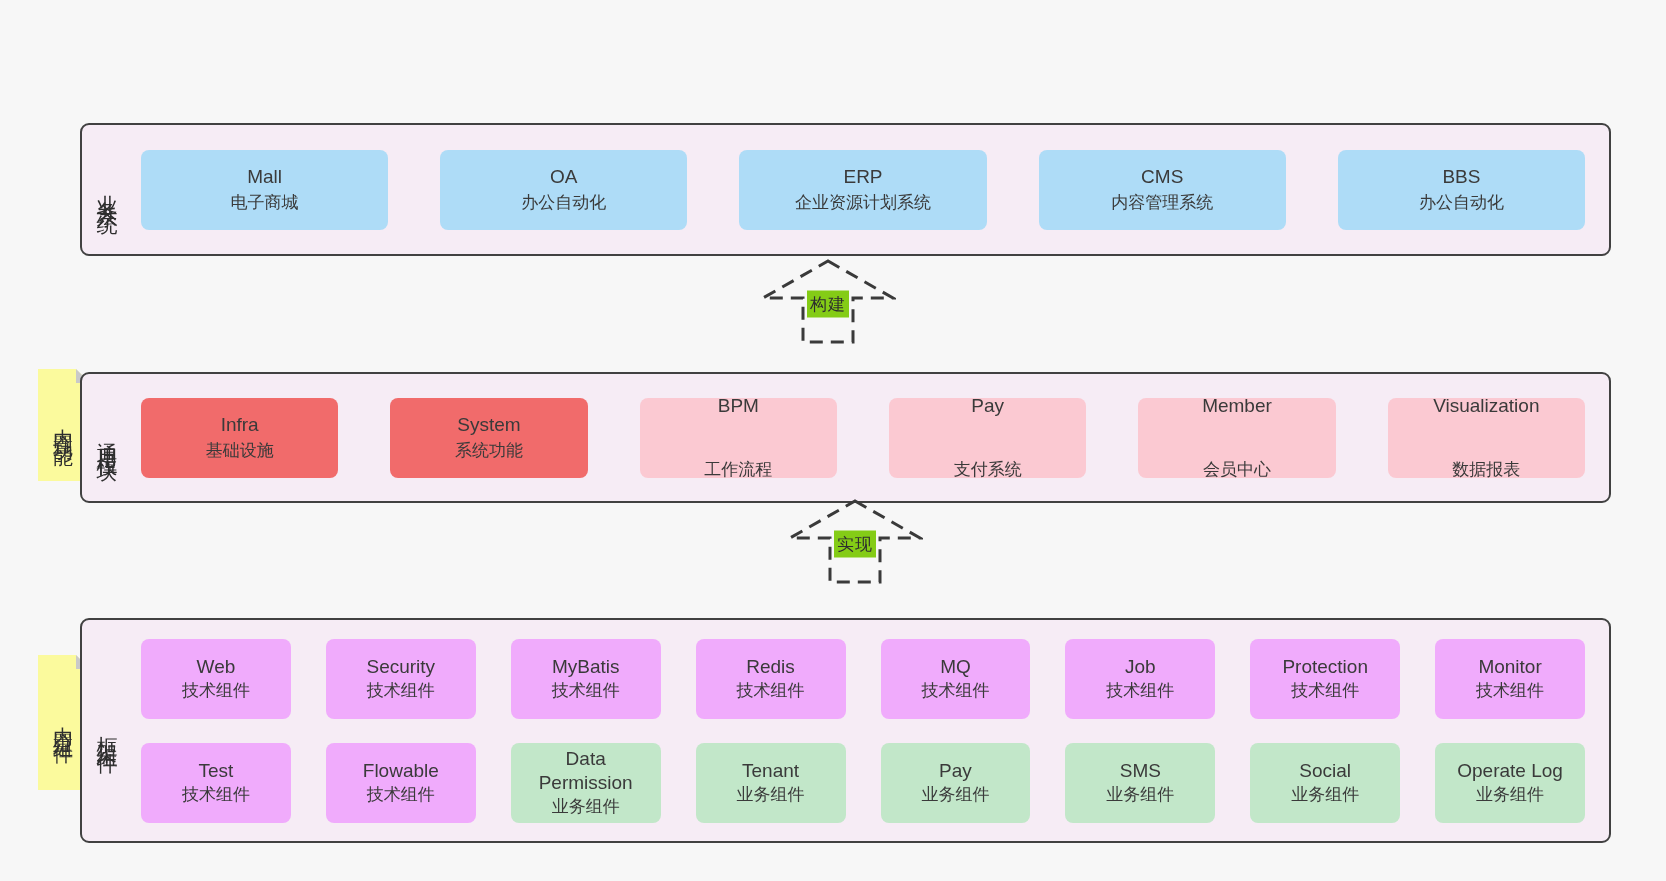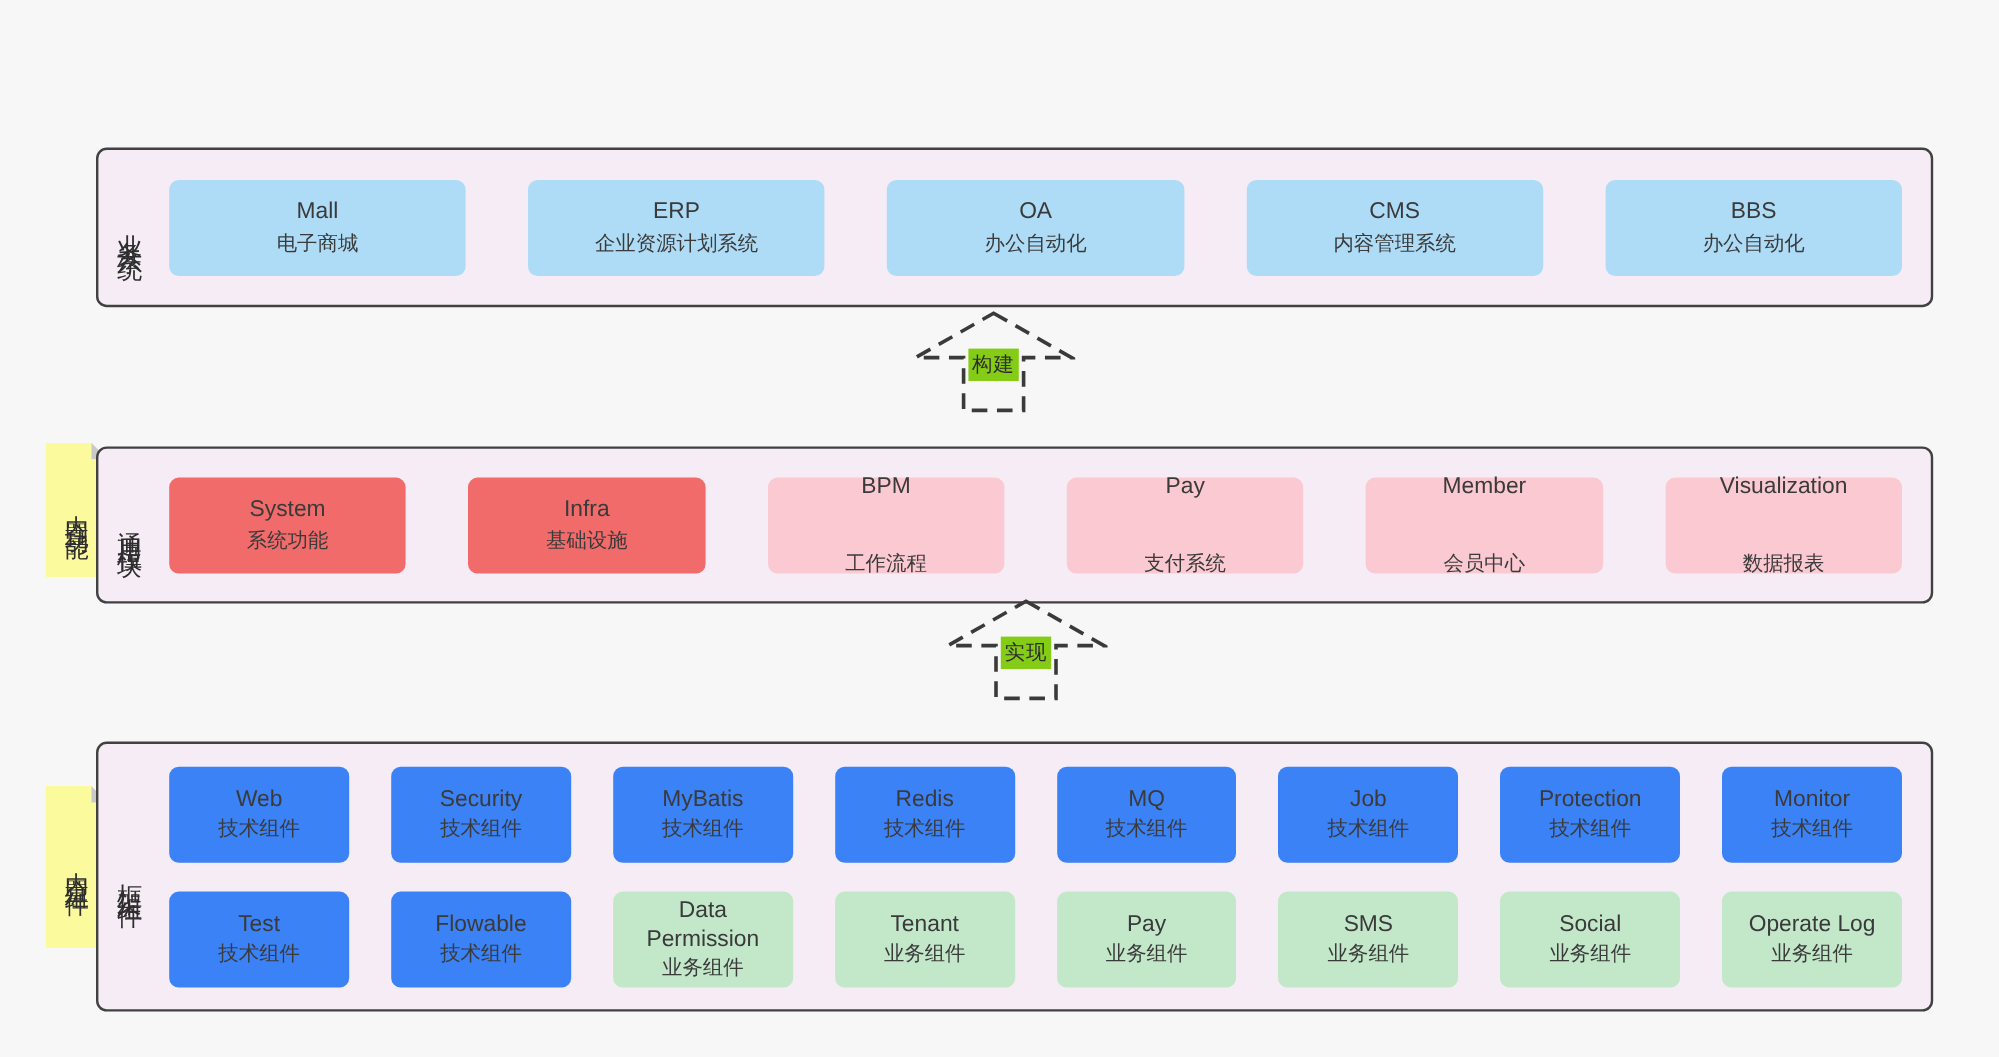--- a/index.html
+++ b/index.html
@@ -38,21 +38,21 @@
     flex:1; height:80px; border-radius:8px;
     display:flex; flex-direction:column; align-items:center; justify-content:center;
     text-align:center; line-height:1.42; padding:4px 8px;
   }
   .rowswrap .box { line-height:1.3; }
   .box .t { font-size:19px; }
   .box .s { font-size:17px; }
   .blue { background:#aedcf7; }
   .red  { background:#f16b6b; }
   .pink { background:#fbc9d2;gap:38px; }
-  .g1   { background:#3b82f6; }
+  .g1   { background:#f0abfc; }
   .g2   { background:#c2e7c9; }
 
   .sticky {
     position:absolute; left:38px; width:52px;
     display:flex; align-items:center; justify-content:center;
   }
   #sticky-features { top:369px; height:112px; }
   #sticky-components { top:655px; height:135px; }
   .sticky-bg {
     position:absolute; inset:0; background:#fbfa9d;
@@ -82,26 +82,26 @@
 <body>
 
 <div class="section" id="section-business">
   <div class="side-label">业务系统</div>
   <div class="boxes">
     <div class="box blue">
       <div class="t">Mall</div>
       <div class="s">电子商城</div>
     </div>
     <div class="box blue">
+      <div class="t">OA</div>
+      <div class="s">办公自动化</div>
+    </div>
+    <div class="box blue">
       <div class="t">ERP</div>
       <div class="s">企业资源计划系统</div>
-    </div>
-    <div class="box blue">
-      <div class="t">OA</div>
-      <div class="s">办公自动化</div>
     </div>
     <div class="box blue">
       <div class="t">CMS</div>
       <div class="s">内容管理系统</div>
     </div>
     <div class="box blue">
       <div class="t">BBS</div>
       <div class="s">办公自动化</div>
     </div>
   </div>
@@ -117,26 +117,26 @@
 <div class="sticky" id="sticky-features">
   <div class="sticky-bg"></div>
   <div class="fold"></div>
   <span class="sticky-text">内置功能</span>
 </div>
 
 <div class="section" id="section-modules">
   <div class="side-label">通用模块</div>
   <div class="boxes">
     <div class="box red">
+      <div class="t">Infra</div>
+      <div class="s">基础设施</div>
+    </div>
+    <div class="box red">
       <div class="t">System</div>
       <div class="s">系统功能</div>
-    </div>
-    <div class="box red">
-      <div class="t">Infra</div>
-      <div class="s">基础设施</div>
     </div>
     <div class="box pink">
       <div class="t">BPM</div>
       <div class="s">工作流程</div>
     </div>
     <div class="box pink">
       <div class="t">Pay</div>
       <div class="s">支付系统</div>
     </div>
     <div class="box pink">

